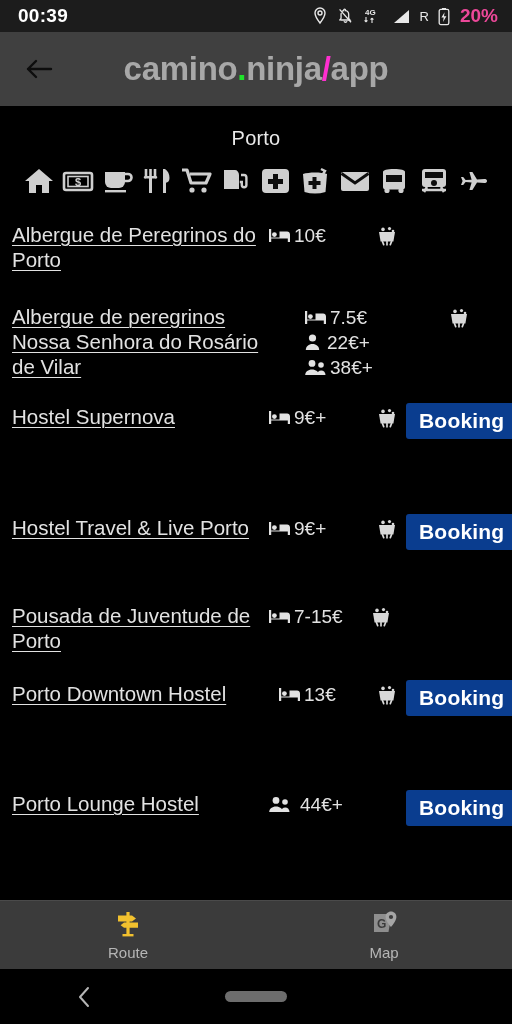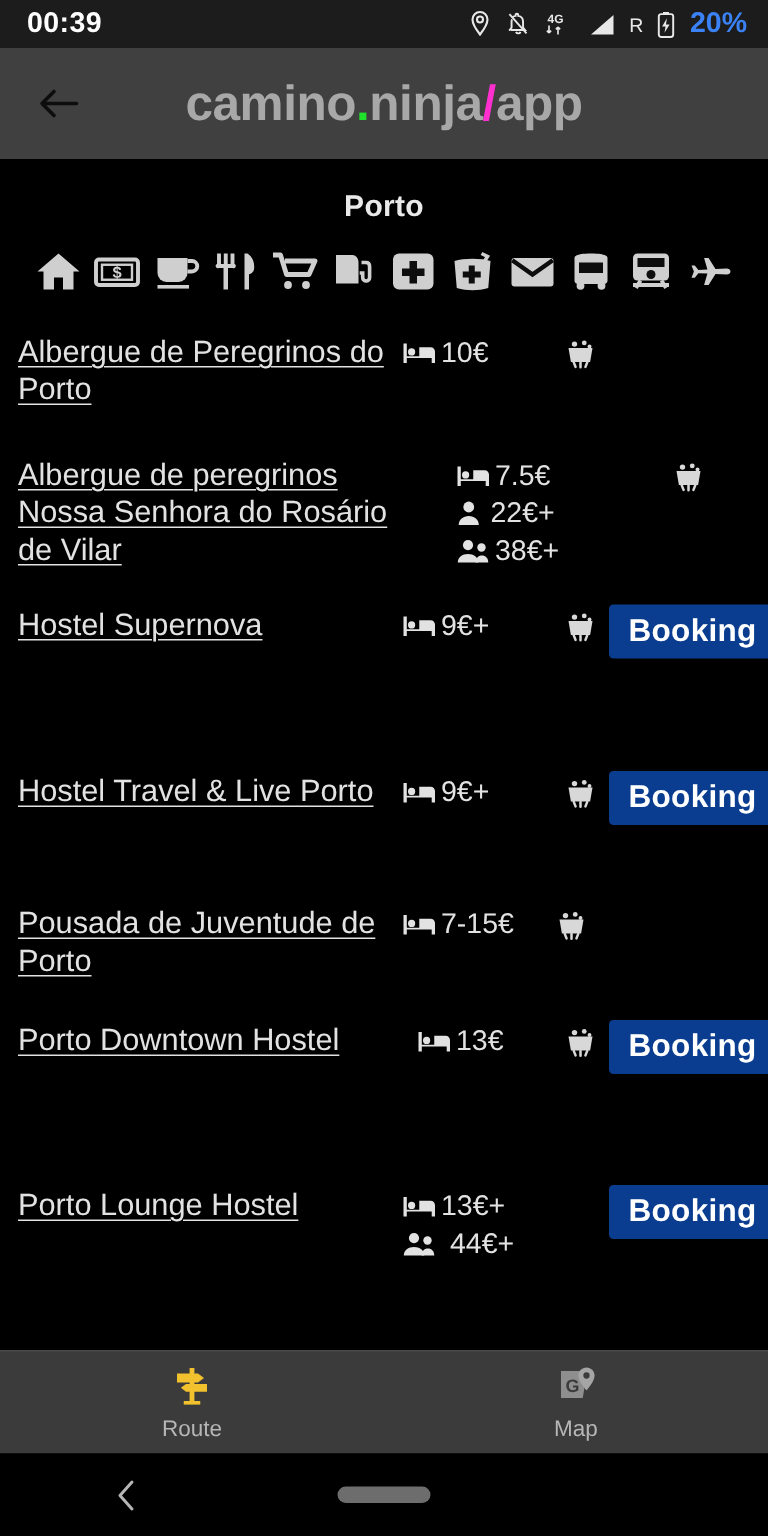--- a/index.html
+++ b/index.html
@@ -14,21 +14,21 @@
   
   .statusbar{
     height:32px; background:#1c1c1c; color:#e8e8e8;
     display:flex; align-items:center; justify-content:space-between;
     padding:0 14px 0 18px; flex:0 0 32px;
   }
   .sb-clock{ font-size:19px; font-weight:600; letter-spacing:.3px; color:#fff; }
   .sb-right{ display:flex; align-items:center; gap:9px; }
   .sb-right svg{ display:block; }
   .sb-r{ font-size:13px; font-weight:500; color:#e8e8e8; }
-  .sb-pct{ font-size:19px; font-weight:600; color:#3b82f6; margin-left:1px; }
+  .sb-pct{ font-size:19px; font-weight:600; color:#ec4899; margin-left:1px; }
 
   
   .appbar{
     height:74px; background:#404040; flex:0 0 74px;
     display:flex; align-items:center; padding:0 16px; position:relative;
   }
   .backbtn{ width:46px; height:46px; display:flex; align-items:center; justify-content:center; }
   .urlwrap{
     position:absolute; left:0; right:0; top:0; bottom:0;
     display:flex; align-items:center; justify-content:center;
@@ -38,21 +38,21 @@
     font-size:33px; font-weight:700; color:#a8a8a8; letter-spacing:-.3px;
     pointer-events:auto;
   }
   .url .dot{ color:#1fe32a; }
   .url .slash{ color:#ff2fd0; }
 
   
   .content{ flex:1 1 auto; background:#000; overflow:hidden; position:relative; }
 
   .town{
-    text-align:center; color:#e9e9e9; font-size:20px; font-weight:700;
+    text-align:center; color:#e9e9e9; font-size:20px; font-weight:400;
     padding-top:21px; letter-spacing:.2px;
   }
 
   .iconrow{
     display:flex; align-items:center; justify-content:space-between;
     padding:14px 22px 0 22px;
   }
   .iconrow .amen{ width:34px; height:34px; display:flex; align-items:center; justify-content:center; }
   .iconrow svg{ display:block; fill:#cfcfcf; }
 
@@ -415,27 +415,20 @@
             </svg>
         </div>
         <div class="bookwrap">
           <button class="booking">Booking</button>
         </div>
       </div>
 
       <div class="row">
         <div class="name">Porto Lounge Hostel</div>
         <div class="prices">
-          <div class="price">
-            <svg width="23" height="19" viewBox="0 0 23 19">
-                <path d="M1 3v13h2.2v-3.4h16.6V16H22V8.4c0-1.6-1.3-2.9-2.9-2.9h-7.6v6H3.2V3z"></path>
-                <circle cx="6.4" cy="8.6" r="2.4"></circle>
-              </svg>
-            <span>13€+</span>
-          </div>
           <div class="price" style="gap:9px;">
             <svg width="23" height="19" viewBox="0 0 23 19">
                 <circle cx="8" cy="5.4" r="3.4"></circle>
                 <path d="M1.2 17c0-3.4 3-5.6 6.8-5.6S14.8 13.6 14.8 17z"></path>
                 <circle cx="17" cy="7" r="2.8"></circle>
                 <path d="M13 17c0-2.8 1.8-4.6 4.3-4.6 2.4 0 4.2 1.8 4.2 4.6z"></path>
               </svg>
             <span>44€+</span>
           </div>
         </div>

